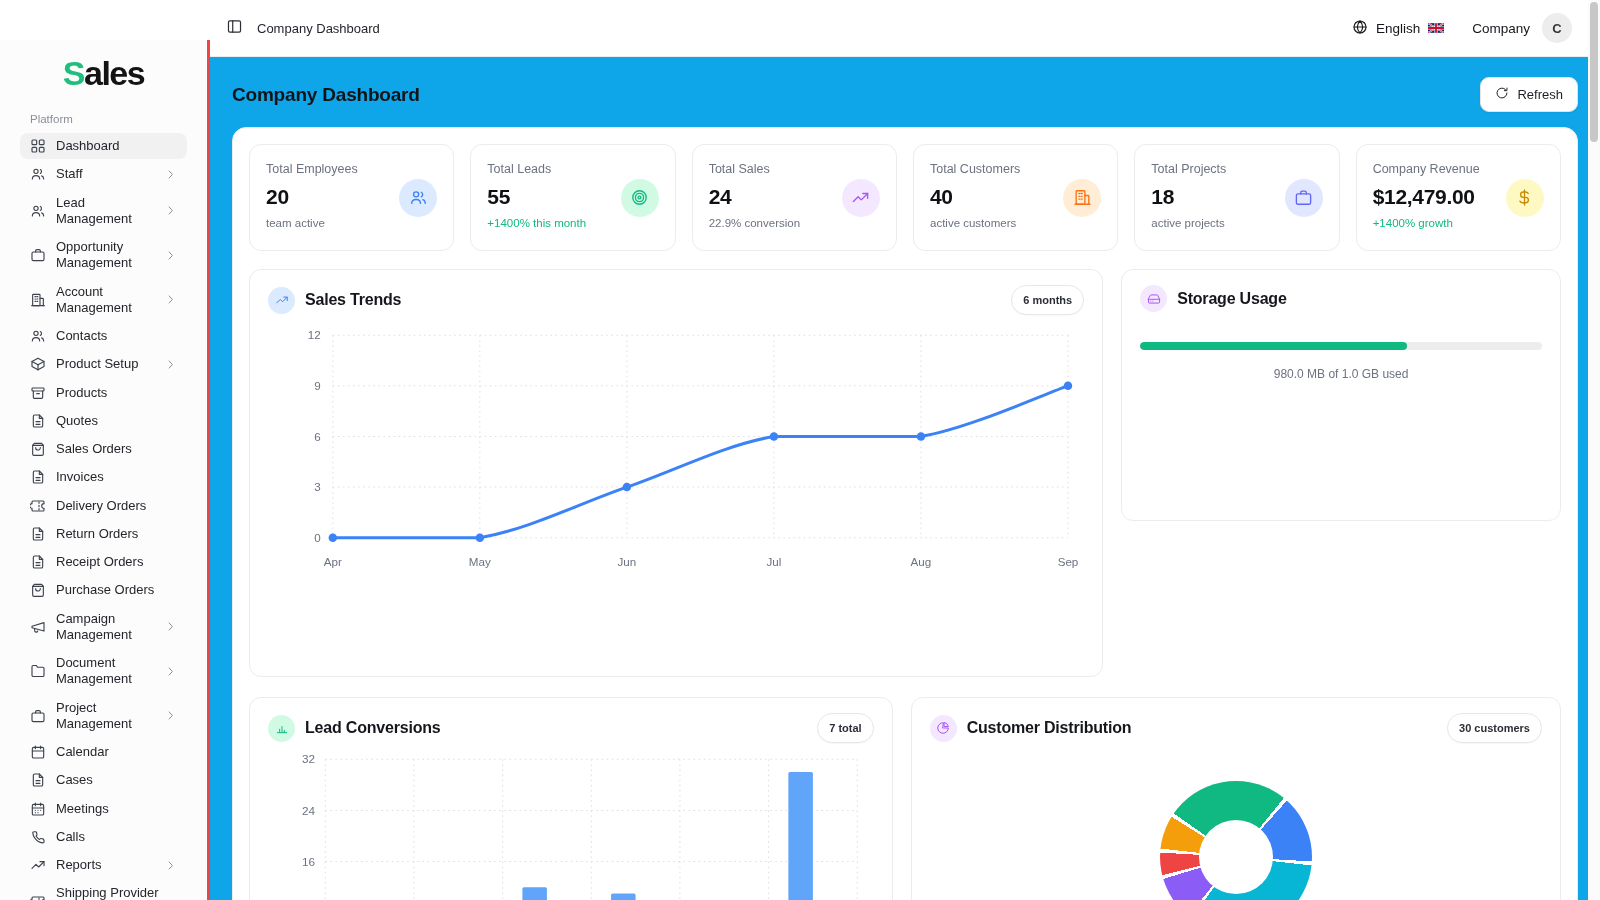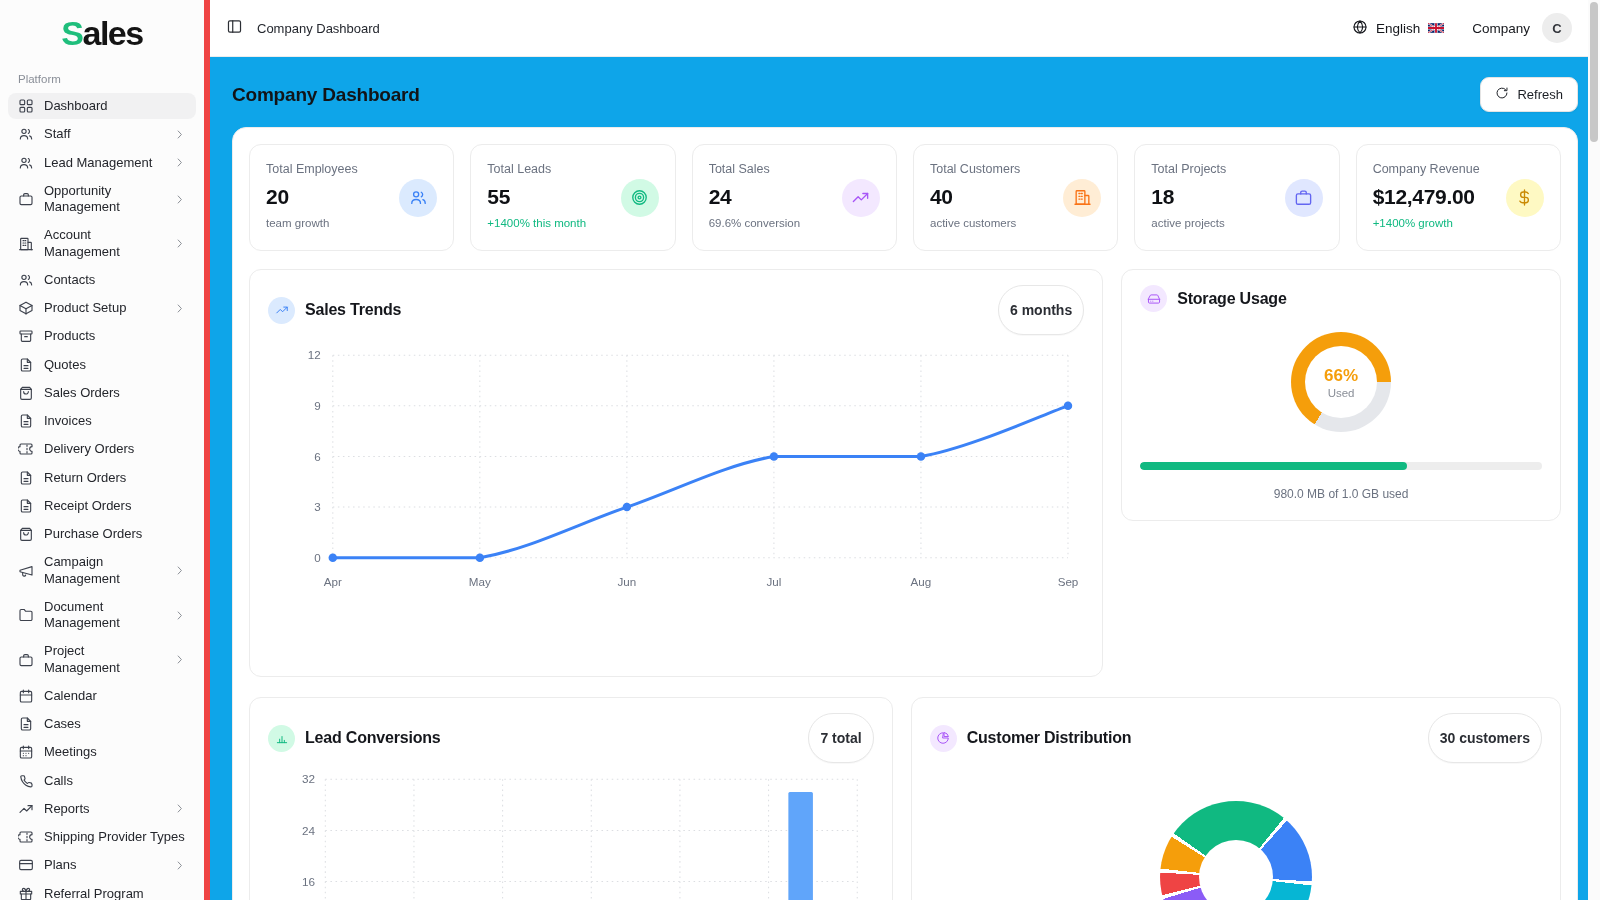--- a/index.html
+++ b/index.html
@@ -1,22 +1,22 @@
 <!DOCTYPE html>
 <html><head>
 <meta charset="utf-8">
 <style>
   * { margin:0; padding:0; box-sizing:border-box; }
   html,body { width:1600px; height:900px; overflow:hidden; background:#fff;
     font-family:"Liberation Sans", sans-serif; color:#15171c; }
   .app { display:flex; width:1600px; height:900px; }
 
   
-  .sidebar { width:210px; min-width:210px; background:#fcfcfc; border-right:6px solid #ef4444;
-    padding:8px 8px 0; overflow:hidden; }
+  .sidebar { width:210px; min-width:210px; background:#fcfcfc; border-right:3px solid #ef4444;
+    padding:8px 20px 0; overflow:hidden;margin-top:40px; }
   .logo { font-size:34px; font-weight:800; letter-spacing:-1.5px; text-align:center;
     margin:6px 0 20px; color:#141414; }
   .logo .accent { color:#1fbe7c; }
   .platform { font-size:11.5px; color:#8a8f98; padding:0 10px; margin-bottom:8px; }
   .nav-item { display:flex; align-items:center; gap:10px; padding:5px 10px; border-radius:8px;
     font-size:13px; color:#24262c; cursor:pointer; margin-bottom:2px; line-height:1.25; }
   .nav-item.active { background:#f1f1f2; font-weight:500; }
   .nav-item svg.ni { width:16px; height:16px; color:#3d424d; flex:none; }
   .nav-item .label { flex:1; }
   .nav-item svg.chev { width:13px; height:13px; color:#82868e; flex:none; }
@@ -58,22 +58,22 @@
 
   
   .charts-row { display:flex; gap:18px; margin-bottom:20px; }
   .bottom-row { display:flex; gap:18px; }
   .card { background:#fff; border:1px solid #ececec; border-radius:12px; padding:15px 18px; }
   .card-head { display:flex; align-items:center; gap:10px; margin-bottom:4px; }
   .chart-icon { width:27px; height:27px; border-radius:50%; display:flex; align-items:center;
     justify-content:center; flex:none; }
   .chart-icon svg { width:14px; height:14px; }
   .card-title { font-size:16px; font-weight:700; letter-spacing:-.2px; color:#15171c; }
-  .badge { margin-left:auto; border:1px solid #e7e7e7; border-radius:999px; padding:16px 11px;
-    font-size:14px; font-weight:600; color:#2b2e34; background:#fff; box-shadow:0 1px 1px rgba(0,0,0,.03); }
+  .badge { margin-left:auto; border:1px solid #e7e7e7; border-radius:999px; padding:8px 11px;
+    font-size:11px; font-weight:600; color:#2b2e34; background:#fff; box-shadow:0 1px 1px rgba(0,0,0,.03); }
   .sales-card { flex:845 1 0; height:408px; }
   .storage-card { flex:416 1 0; height:252px; }
   .lead-card { flex:627 1 0; height:320px; }
   .dist-card { flex:634 1 0; height:320px; }
   .chart-box svg { width:100%; display:block; }
   svg .grid { stroke:#dcdee2; stroke-width:1; stroke-dasharray:1.5 3.5; }
   svg .tick { fill:#6b7280; font-size:11.5px; font-family:"Liberation Sans",sans-serif; }
 
   
   .storage-donut { position:relative; width:100px; height:100px; margin:20px auto 0; }
@@ -383,21 +383,21 @@
               </svg></span>
           <span>Refresh</span>
         </button>
       </div>
 
       <div class="panel">
         <div class="stats-row">
             <div class="stat-card">
               <div class="stat-label">Total Employees</div>
               <div class="stat-value">20</div>
-              <div class="stat-sub" style="color:#6b7280">team growth</div>
+              <div class="stat-sub" style="color:#6b7280">team active</div>
               <div class="stat-icon" style="background:#dbeafe;color:#3b82f6">
                 <svg viewBox="0 0 24 24" fill="none" stroke="currentColor" stroke-width="1.7" stroke-linecap="round" stroke-linejoin="round">
                   <circle cx="9" cy="8" r="3.2"></circle>
                   <path d="M3.5 19.5c0-3 2.4-5 5.5-5s5.5 2 5.5 5"></path>
                   <path d="M15.5 5.4a3.2 3.2 0 010 5.7"></path>
                   <path d="M17.5 14.8c1.9.6 3 2.3 3 4.7"></path>
                 </svg>
               </div>
             </div>
             <div class="stat-card">
@@ -408,21 +408,21 @@
                 <svg viewBox="0 0 24 24" fill="none" stroke="currentColor" stroke-width="1.7" stroke-linecap="round" stroke-linejoin="round">
                   <circle cx="12" cy="12" r="8.5"></circle>
                   <circle cx="12" cy="12" r="5.2"></circle>
                   <circle cx="12" cy="12" r="1.8"></circle>
                 </svg>
               </div>
             </div>
             <div class="stat-card">
               <div class="stat-label">Total Sales</div>
               <div class="stat-value">24</div>
-              <div class="stat-sub" style="color:#6b7280">69.6% conversion</div>
+              <div class="stat-sub" style="color:#6b7280">22.9% conversion</div>
               <div class="stat-icon" style="background:#f3e8ff;color:#a855f7">
                 <svg viewBox="0 0 24 24" fill="none" stroke="currentColor" stroke-width="1.7" stroke-linecap="round" stroke-linejoin="round">
                   <path d="M3 17l6-6 4 4 8-8"></path>
                   <path d="M15 7h6v6"></path>
                 </svg>
               </div>
             </div>
             <div class="stat-card">
               <div class="stat-label">Total Customers</div>
               <div class="stat-value">40</div>
@@ -512,27 +512,20 @@
             <div class="card-head">
               <span class="chart-icon" id="storageIcon" style="background: rgb(243, 232, 255); color: rgb(168, 85, 247);">
                   <svg viewBox="0 0 24 24" fill="none" stroke="currentColor" stroke-width="1.7" stroke-linecap="round" stroke-linejoin="round">
                     <path d="M22 12.5H2"></path>
                     <path d="M5.3 6.2A1.8 1.8 0 017 5h10a1.8 1.8 0 011.7 1.2l2.8 6.3v5A1.8 1.8 0 0119.7 19H4.3a1.8 1.8 0 01-1.8-1.8v-5z"></path>
                     <path d="M6.5 15.8h.01M10 15.8h.01"></path>
                   </svg>
                 </span>
               <span class="card-title">Storage Usage</span>
             </div>
-            <div class="storage-donut">
-              <div class="donut" id="storageDonut" style="background: conic-gradient(from 212deg, rgb(245, 158, 11) 0deg, rgb(245, 158, 11) 237.6deg, rgb(229, 231, 235) 237.6deg, rgb(229, 231, 235) 360deg);"></div>
-              <div class="donut-hole">
-                <span class="donut-pct">66%</span>
-                <span class="donut-sub">Used</span>
-              </div>
-            </div>
             <div class="progress">
               <div class="progress-fill" id="storageFill" style="width: 66.4%; background: rgb(16, 185, 129);"></div>
             </div>
             <div class="storage-caption">980.0 MB of 1.0 GB used</div>
           </div>
         </div>
 
         <div class="bottom-row">
 
           <div class="card lead-card">

